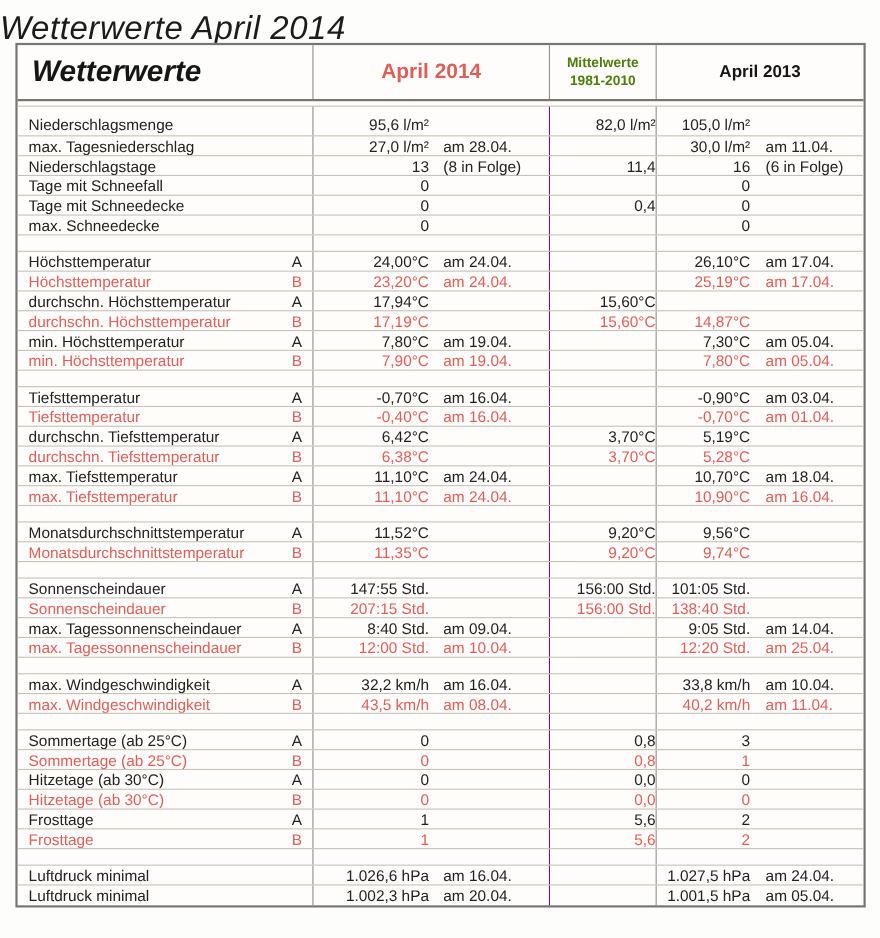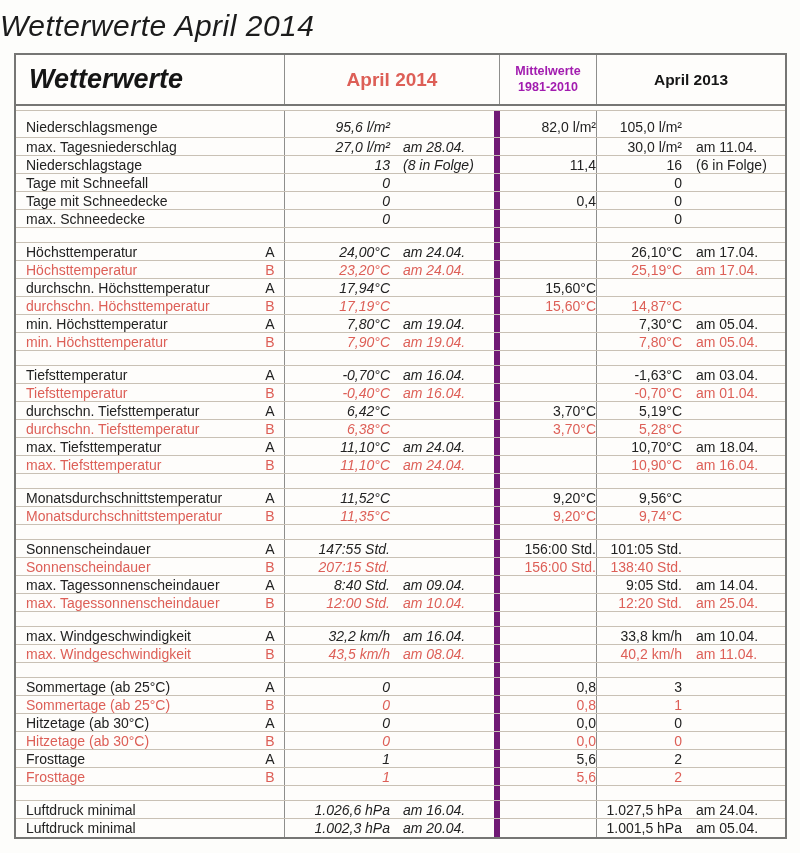--- a/index.html
+++ b/index.html
@@ -12,49 +12,49 @@
   }
   .page { position:relative; width:800px; height:853px; background:#fdfdfb; }
 
   .title {
     position:absolute; top:9px; left:0; width:100%;
     text-align:left; font-style:italic; font-size:30px;
     color:#1c1c1c; letter-spacing:0.5px;
   }
 
   .wtable {
-    position:absolute; left:14px; top:53px; width:773px;
+    position:absolute; left:14px; top:39px; width:773px;
     border:2px solid #767674; background:#fefdfb;
   }
 
   
   .header { display:flex; height:51px; border-bottom:2px solid #767674; }
   .hcell { display:flex; align-items:center; justify-content:center; height:100%; }
   .h1 { width:269px; border-right:1px solid #8e8e8c; justify-content:flex-start;
         padding-left:13px; font-weight:bold; font-style:italic; font-size:27px; color:#161616; }
   .h2 { width:215px; border-right:1px solid #8e8e8c; color:var(--red); font-weight:bold; font-size:19px; }
   .h3 { width:97px;  border-right:1px solid #8e8e8c; flex-direction:column; line-height:1.25;
-        font-weight:bold; font-size:12.5px; color:#a21caf; }
+        font-weight:bold; font-size:12.5px; color:#4d7c0f; }
   .h4 { flex:1; font-weight:bold; font-size:15.5px; color:#161616; }
 
   .spacer { height:5px; border-bottom:1px solid #c9c1b5; }
 
   
   .row { display:flex; height:18px; border-bottom:1px solid #c9c1b5; font-size:14px; }
   .row.first { height:27px; }
   .row.first .cell { align-items:flex-end; padding-bottom:2px; }
   .row.blank { height:15px; }
   .row:last-child { border-bottom:none; }
   .row.red { color:var(--red); }
 
   .cell { display:flex; align-items:center; height:100%; white-space:nowrap; }
   .c1 { width:269px; border-right:1px solid #8e8e8c; padding-left:10px; }
   .c1 .lbl { flex:1; overflow:hidden; }
   .c1 .ltr { width:14px; margin-right:7px; text-align:center; }
-  .c2 { width:215px; border-right:6px solid #701a75;font-style:italic; }
+  .c2 { width:215px; border-right:1px solid #701a75; }
   .c2 .val { width:105px; text-align:right; }
   .c2 .date { margin-left:13px; }
   .c3 { width:97px; border-right:1px solid #8e8e8c; justify-content:flex-end; }
   .c4 { flex:1; }
   .c4 .val { width:85px; text-align:right; }
   .c4 .date { margin-left:14px; }
 </style>
 </head>
 <body>
 
@@ -295,21 +295,21 @@
             <span class="ltr">A</span>
           </div>
           <div class="cell c2">
             <span class="val">-0,70°C</span>
             <span class="date">am 16.04.</span>
           </div>
           <div class="cell c3">
             <span></span>
           </div>
           <div class="cell c4">
-            <span class="val">-1,63°C</span>
+            <span class="val">-0,90°C</span>
             <span class="date">am 03.04.</span>
           </div>
         </div>
         <div class="row red">
           <div class="cell c1">
             <span class="lbl">Tiefsttemperatur</span>
             <span class="ltr">B</span>
           </div>
           <div class="cell c2">
             <span class="val">-0,40°C</span>

